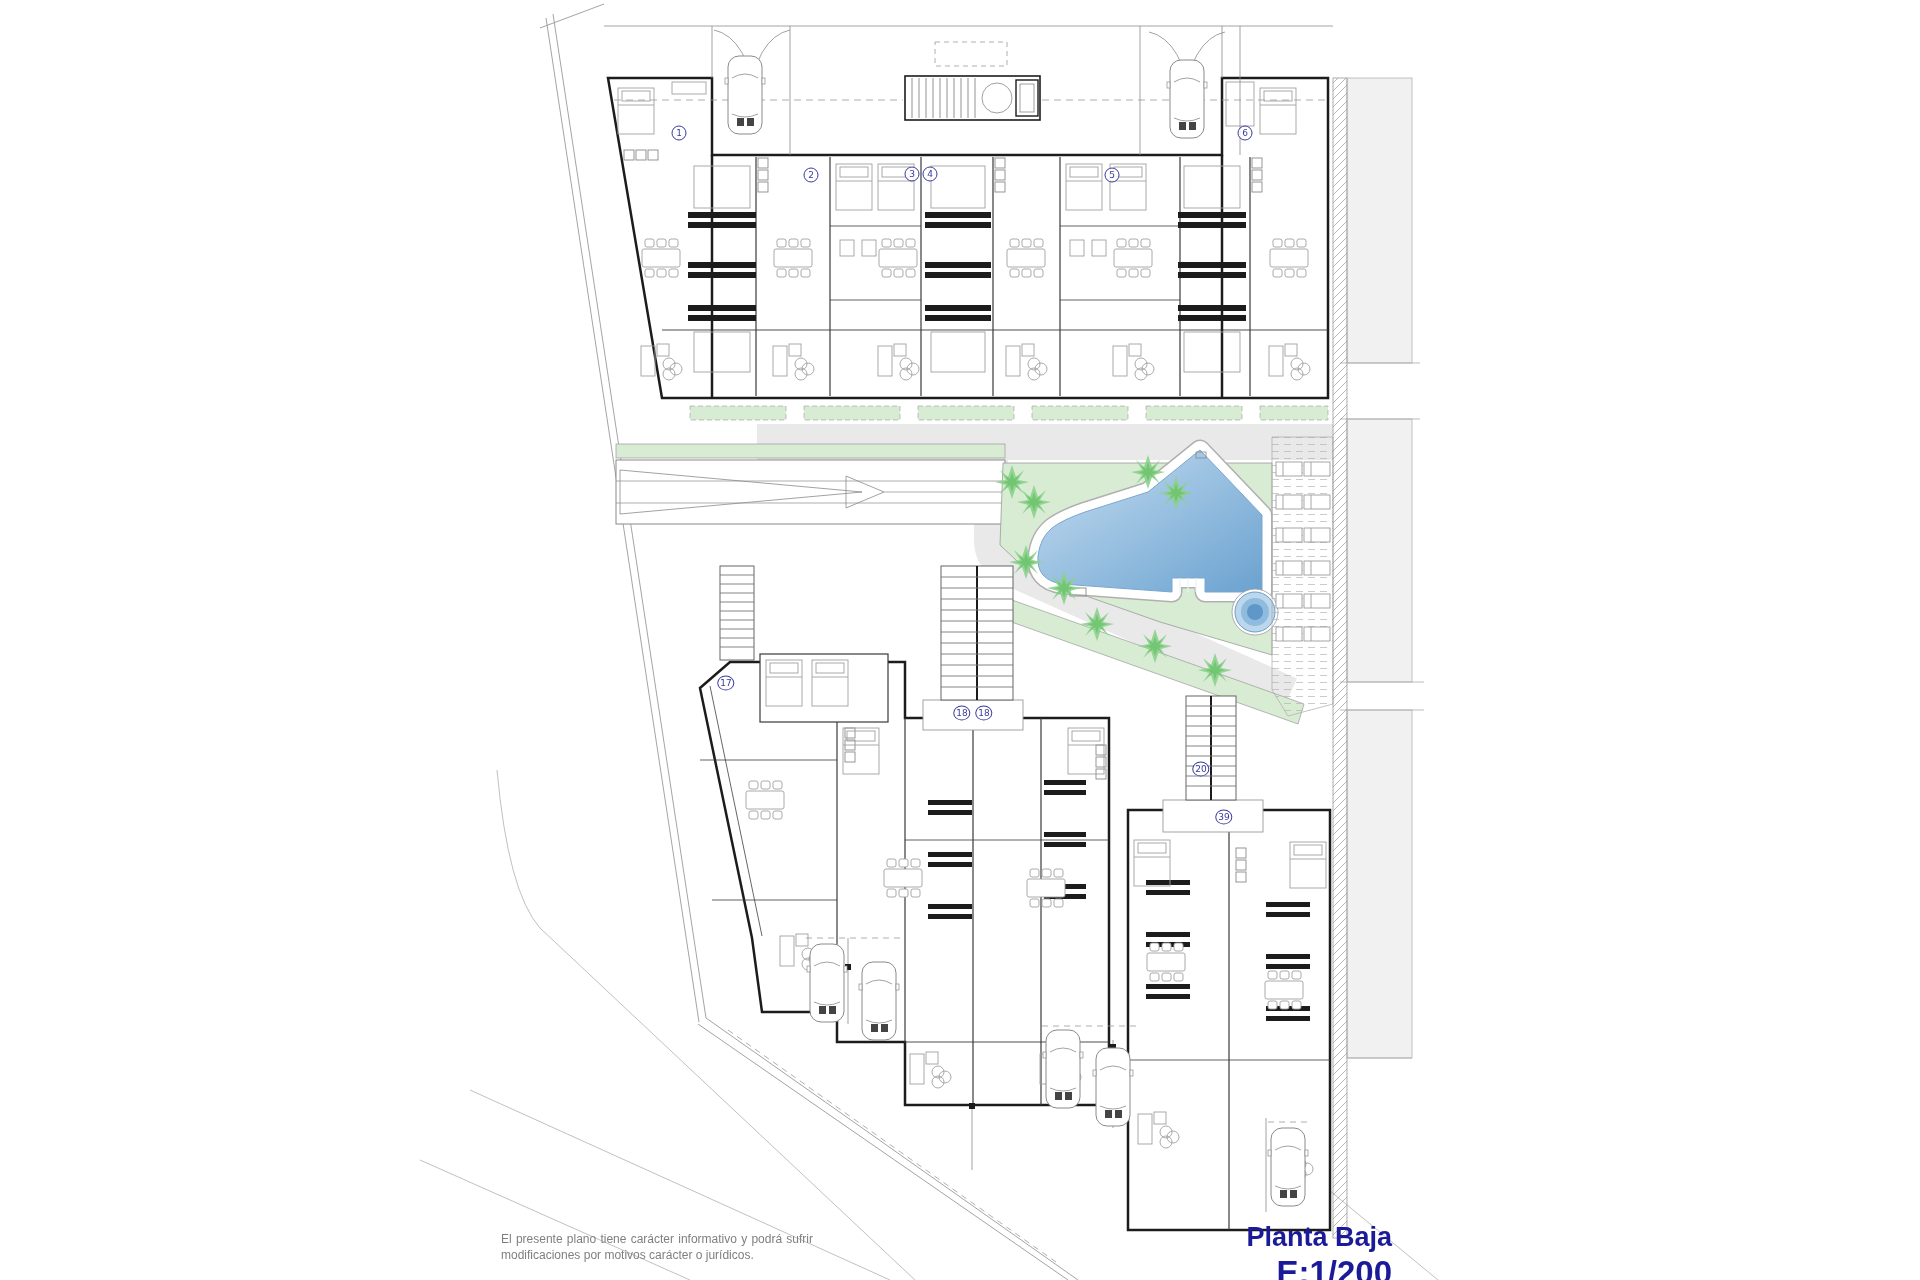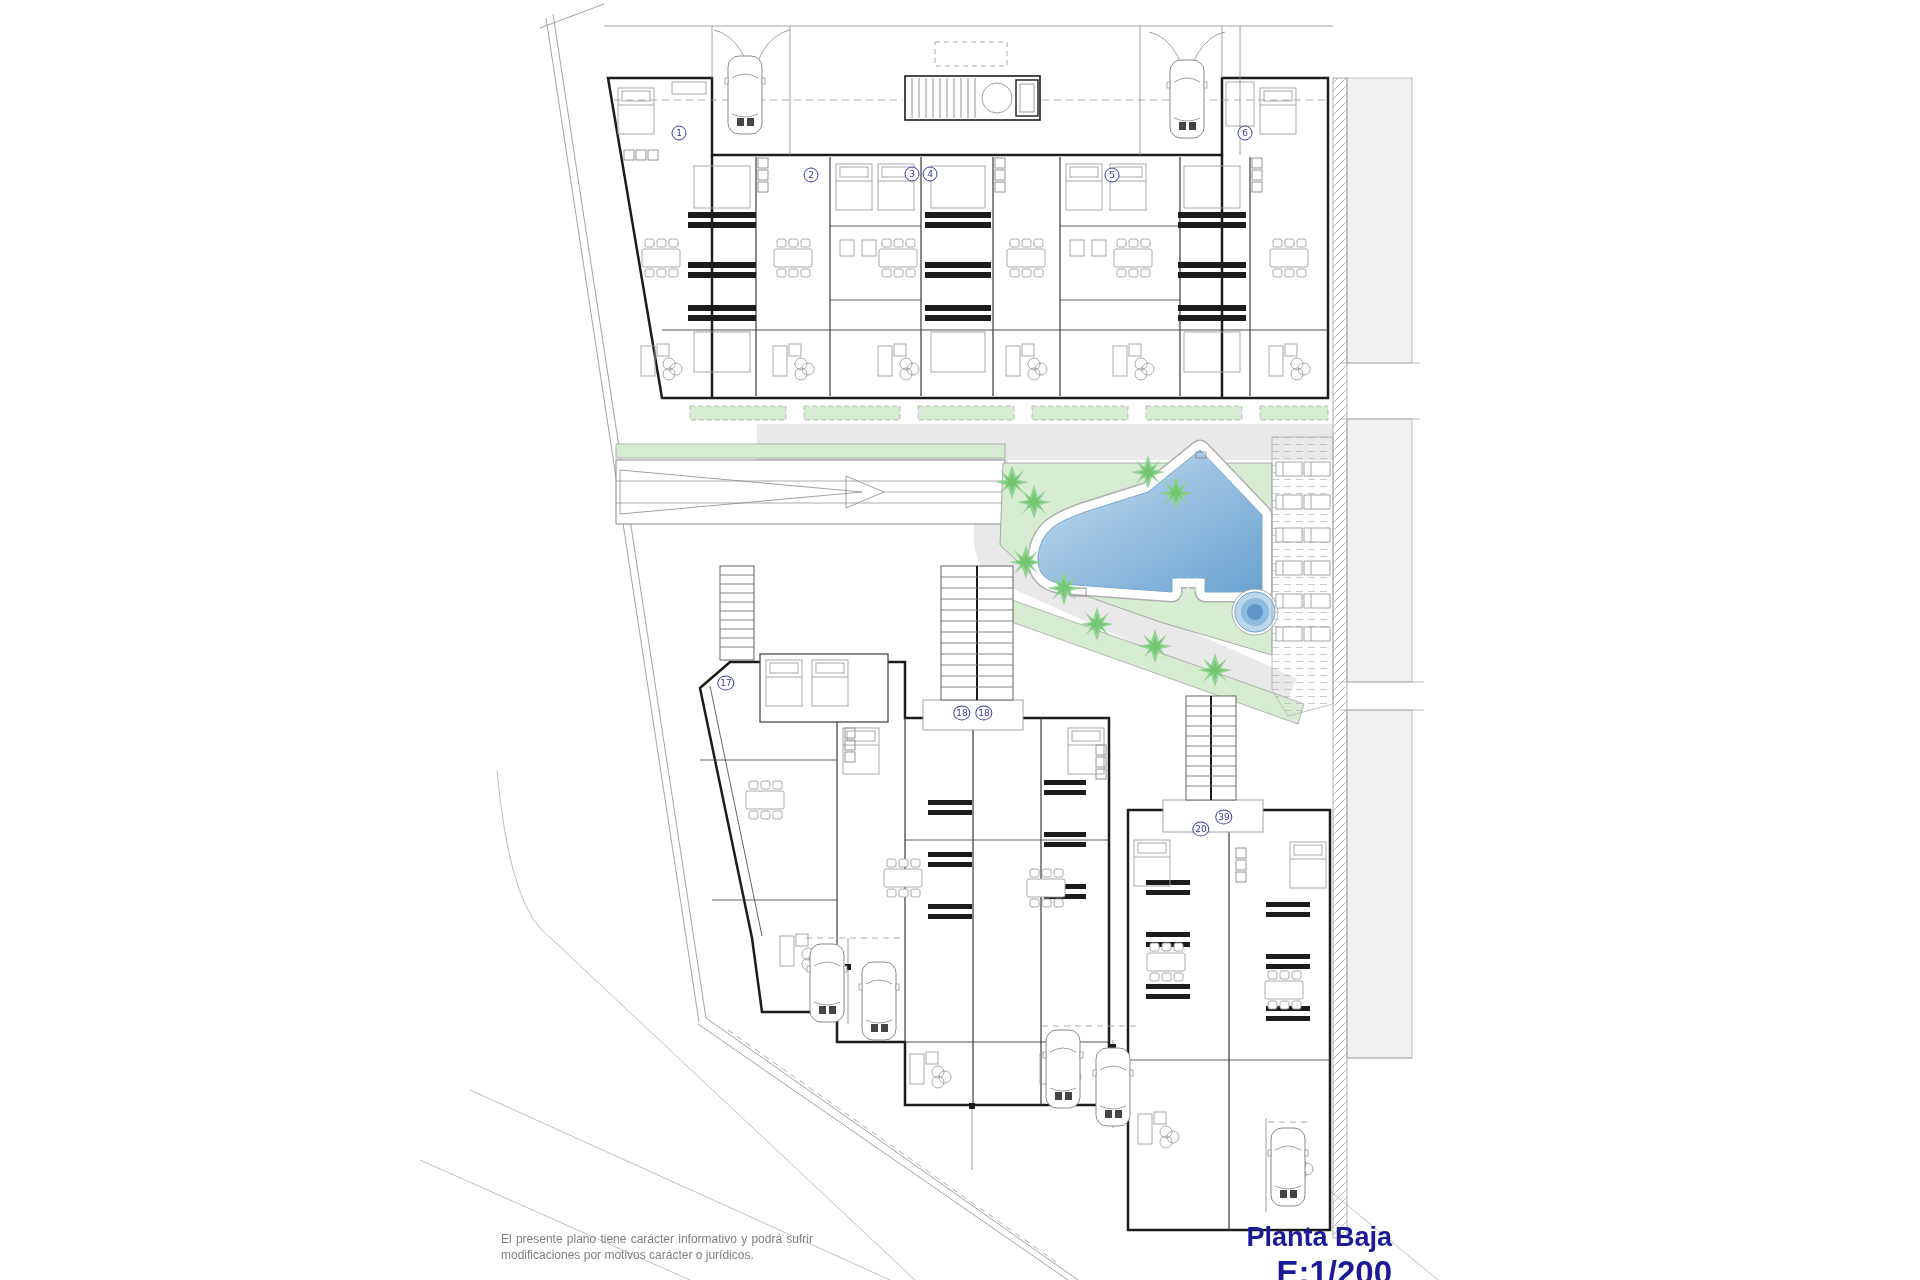--- a/index.html
+++ b/index.html
@@ -449,21 +449,21 @@
 <div id="markers">
       <span class="unit-marker" style="left: 679px; top: 133px;">1</span>
       <span class="unit-marker" style="left: 811px; top: 175px;">2</span>
       <span class="unit-marker" style="left: 912px; top: 174px;">3</span>
       <span class="unit-marker" style="left: 930px; top: 174px;">4</span>
       <span class="unit-marker" style="left: 1112px; top: 175px;">5</span>
       <span class="unit-marker" style="left: 1245px; top: 133px;">6</span>
       <span class="unit-marker" style="left: 726px; top: 683px; text-align: right;">17</span>
       <span class="unit-marker" style="left: 962px; top: 713px;">18</span>
       <span class="unit-marker" style="left: 984px; top: 713px;">18</span>
-      <span class="unit-marker" style="left: 1201px; top: 829px;">20</span>
+      <span class="unit-marker" style="left: 1201px; top: 769px;">20</span>
       <span class="unit-marker" style="left: 1224px; top: 817px;">39</span>
     </div>
 
 <div class="title-block">
   <div>Planta Baja</div>
   <div class="scale-line">E:1/200</div>
 </div>
 
 <div class="disclaimer">
   <div class="l1">El presente plano tiene carácter informativo y podrá sufrir</div>

